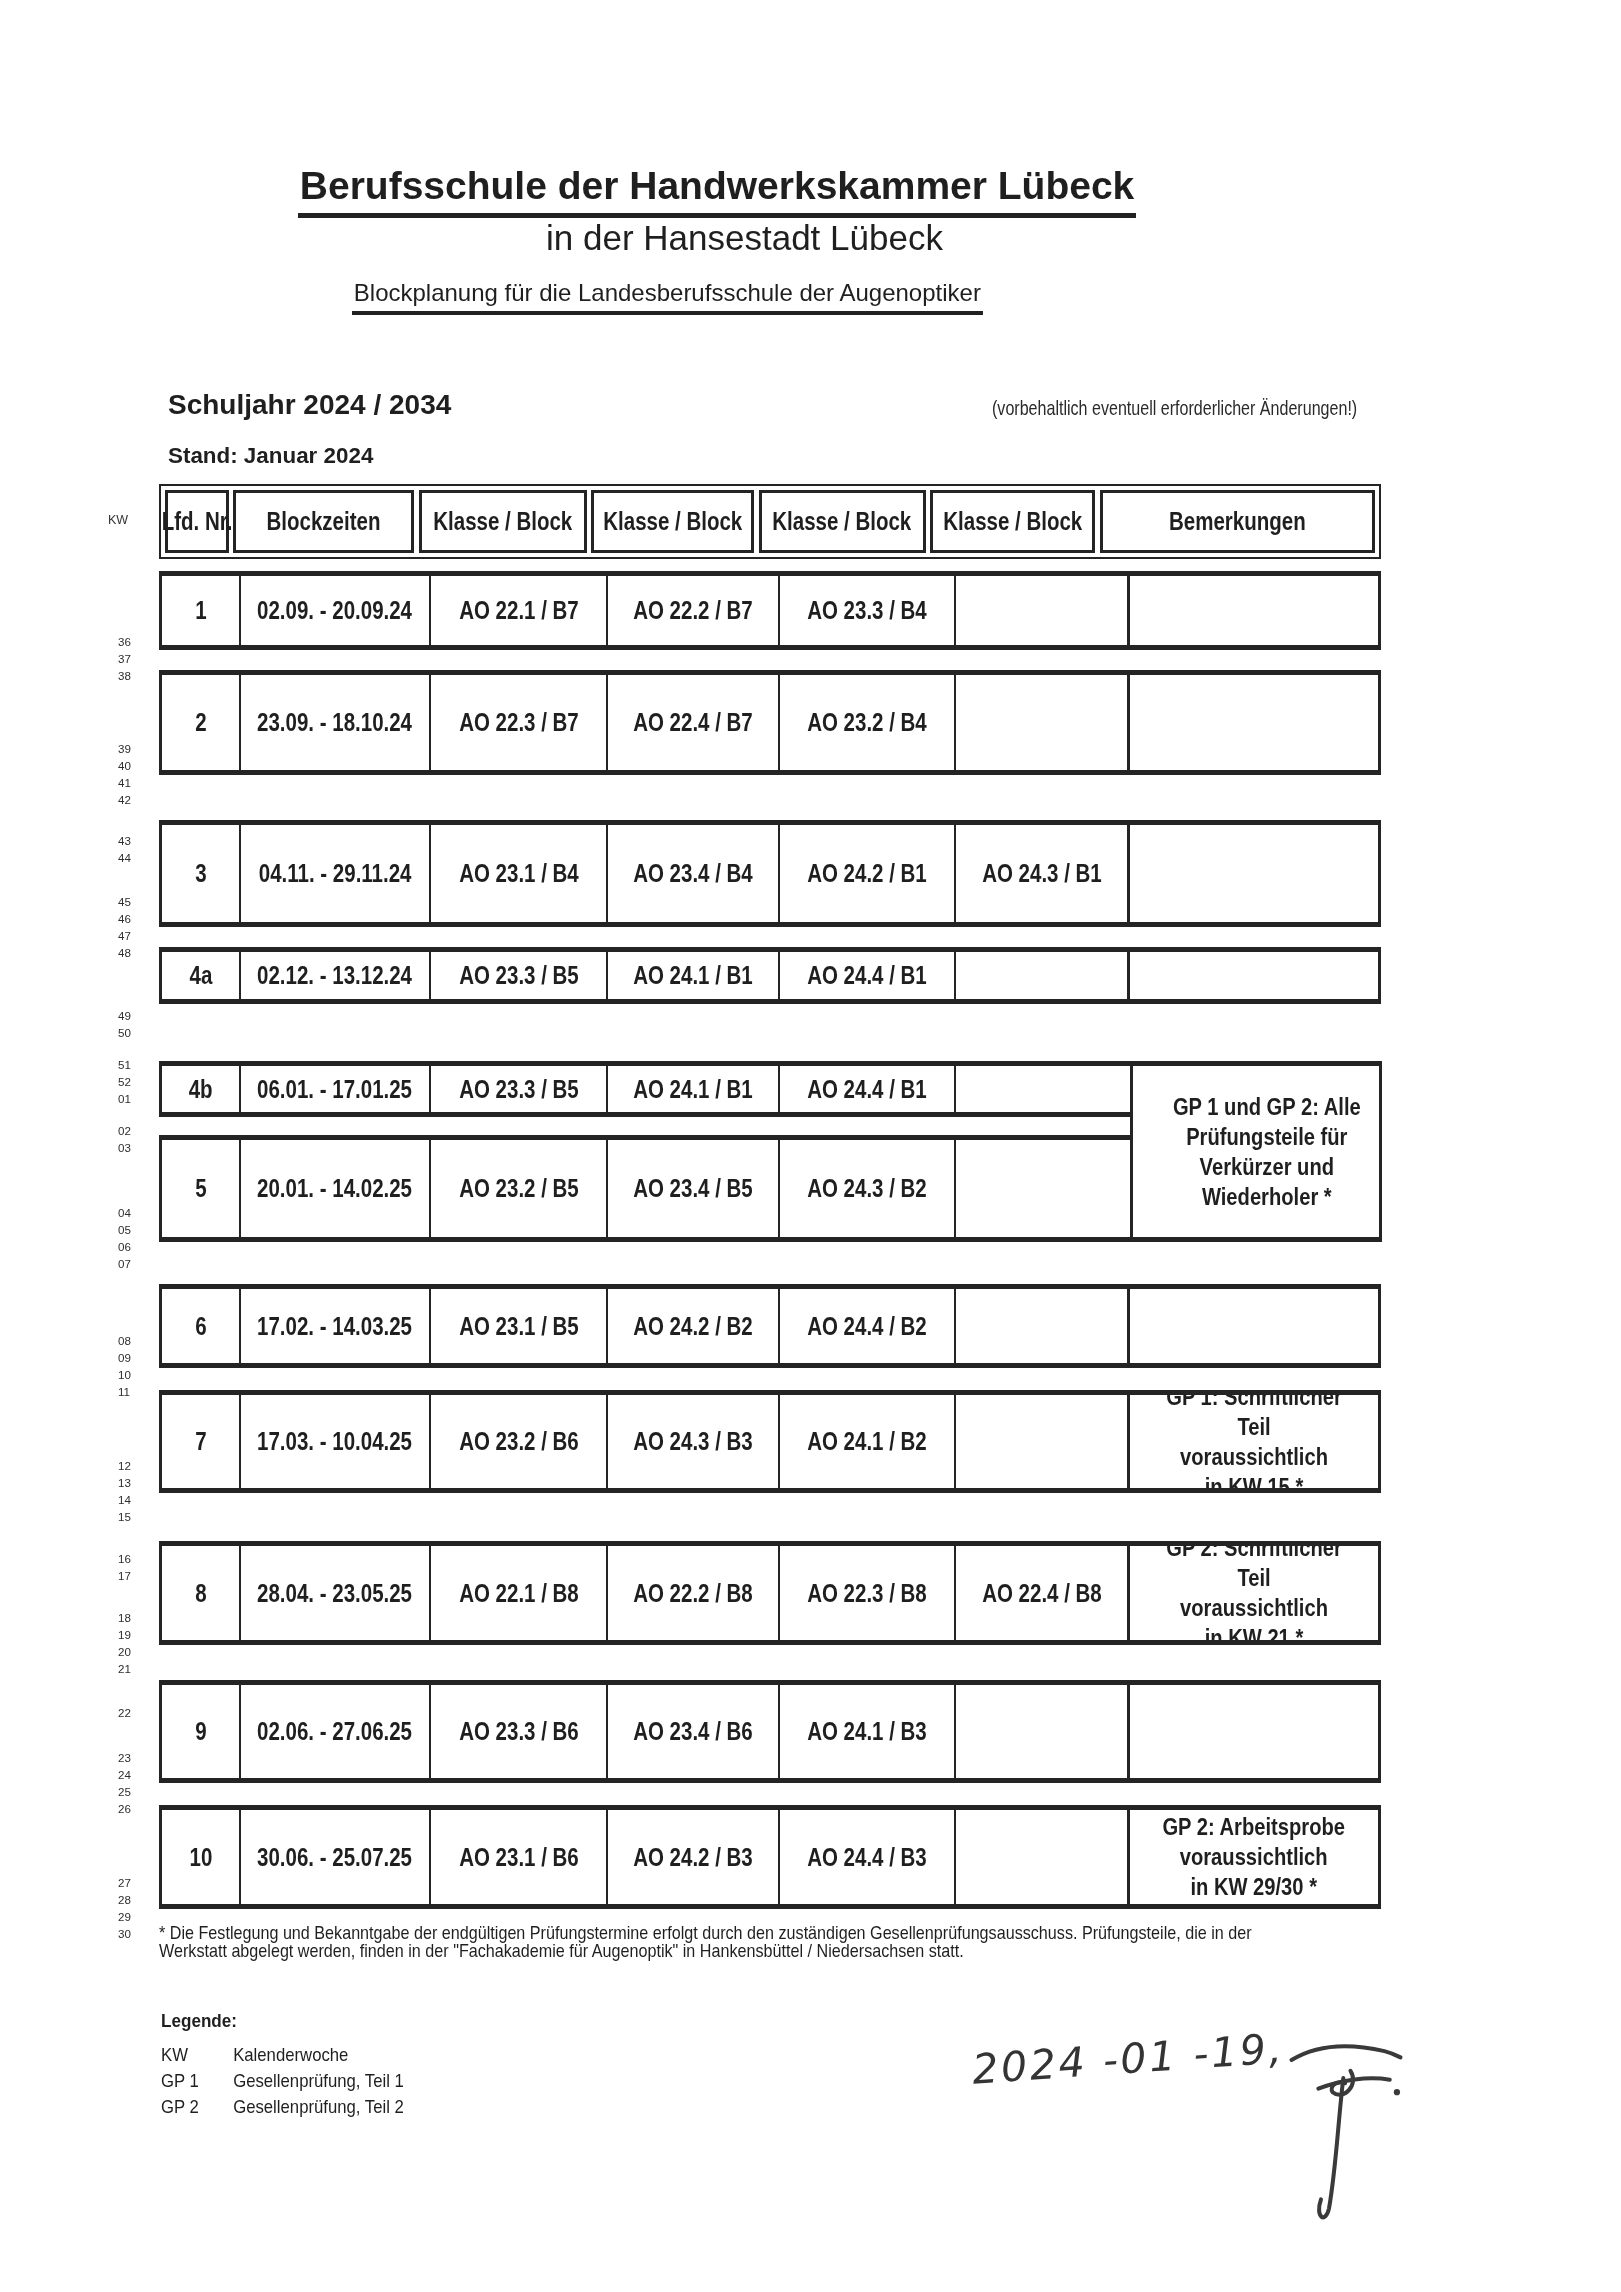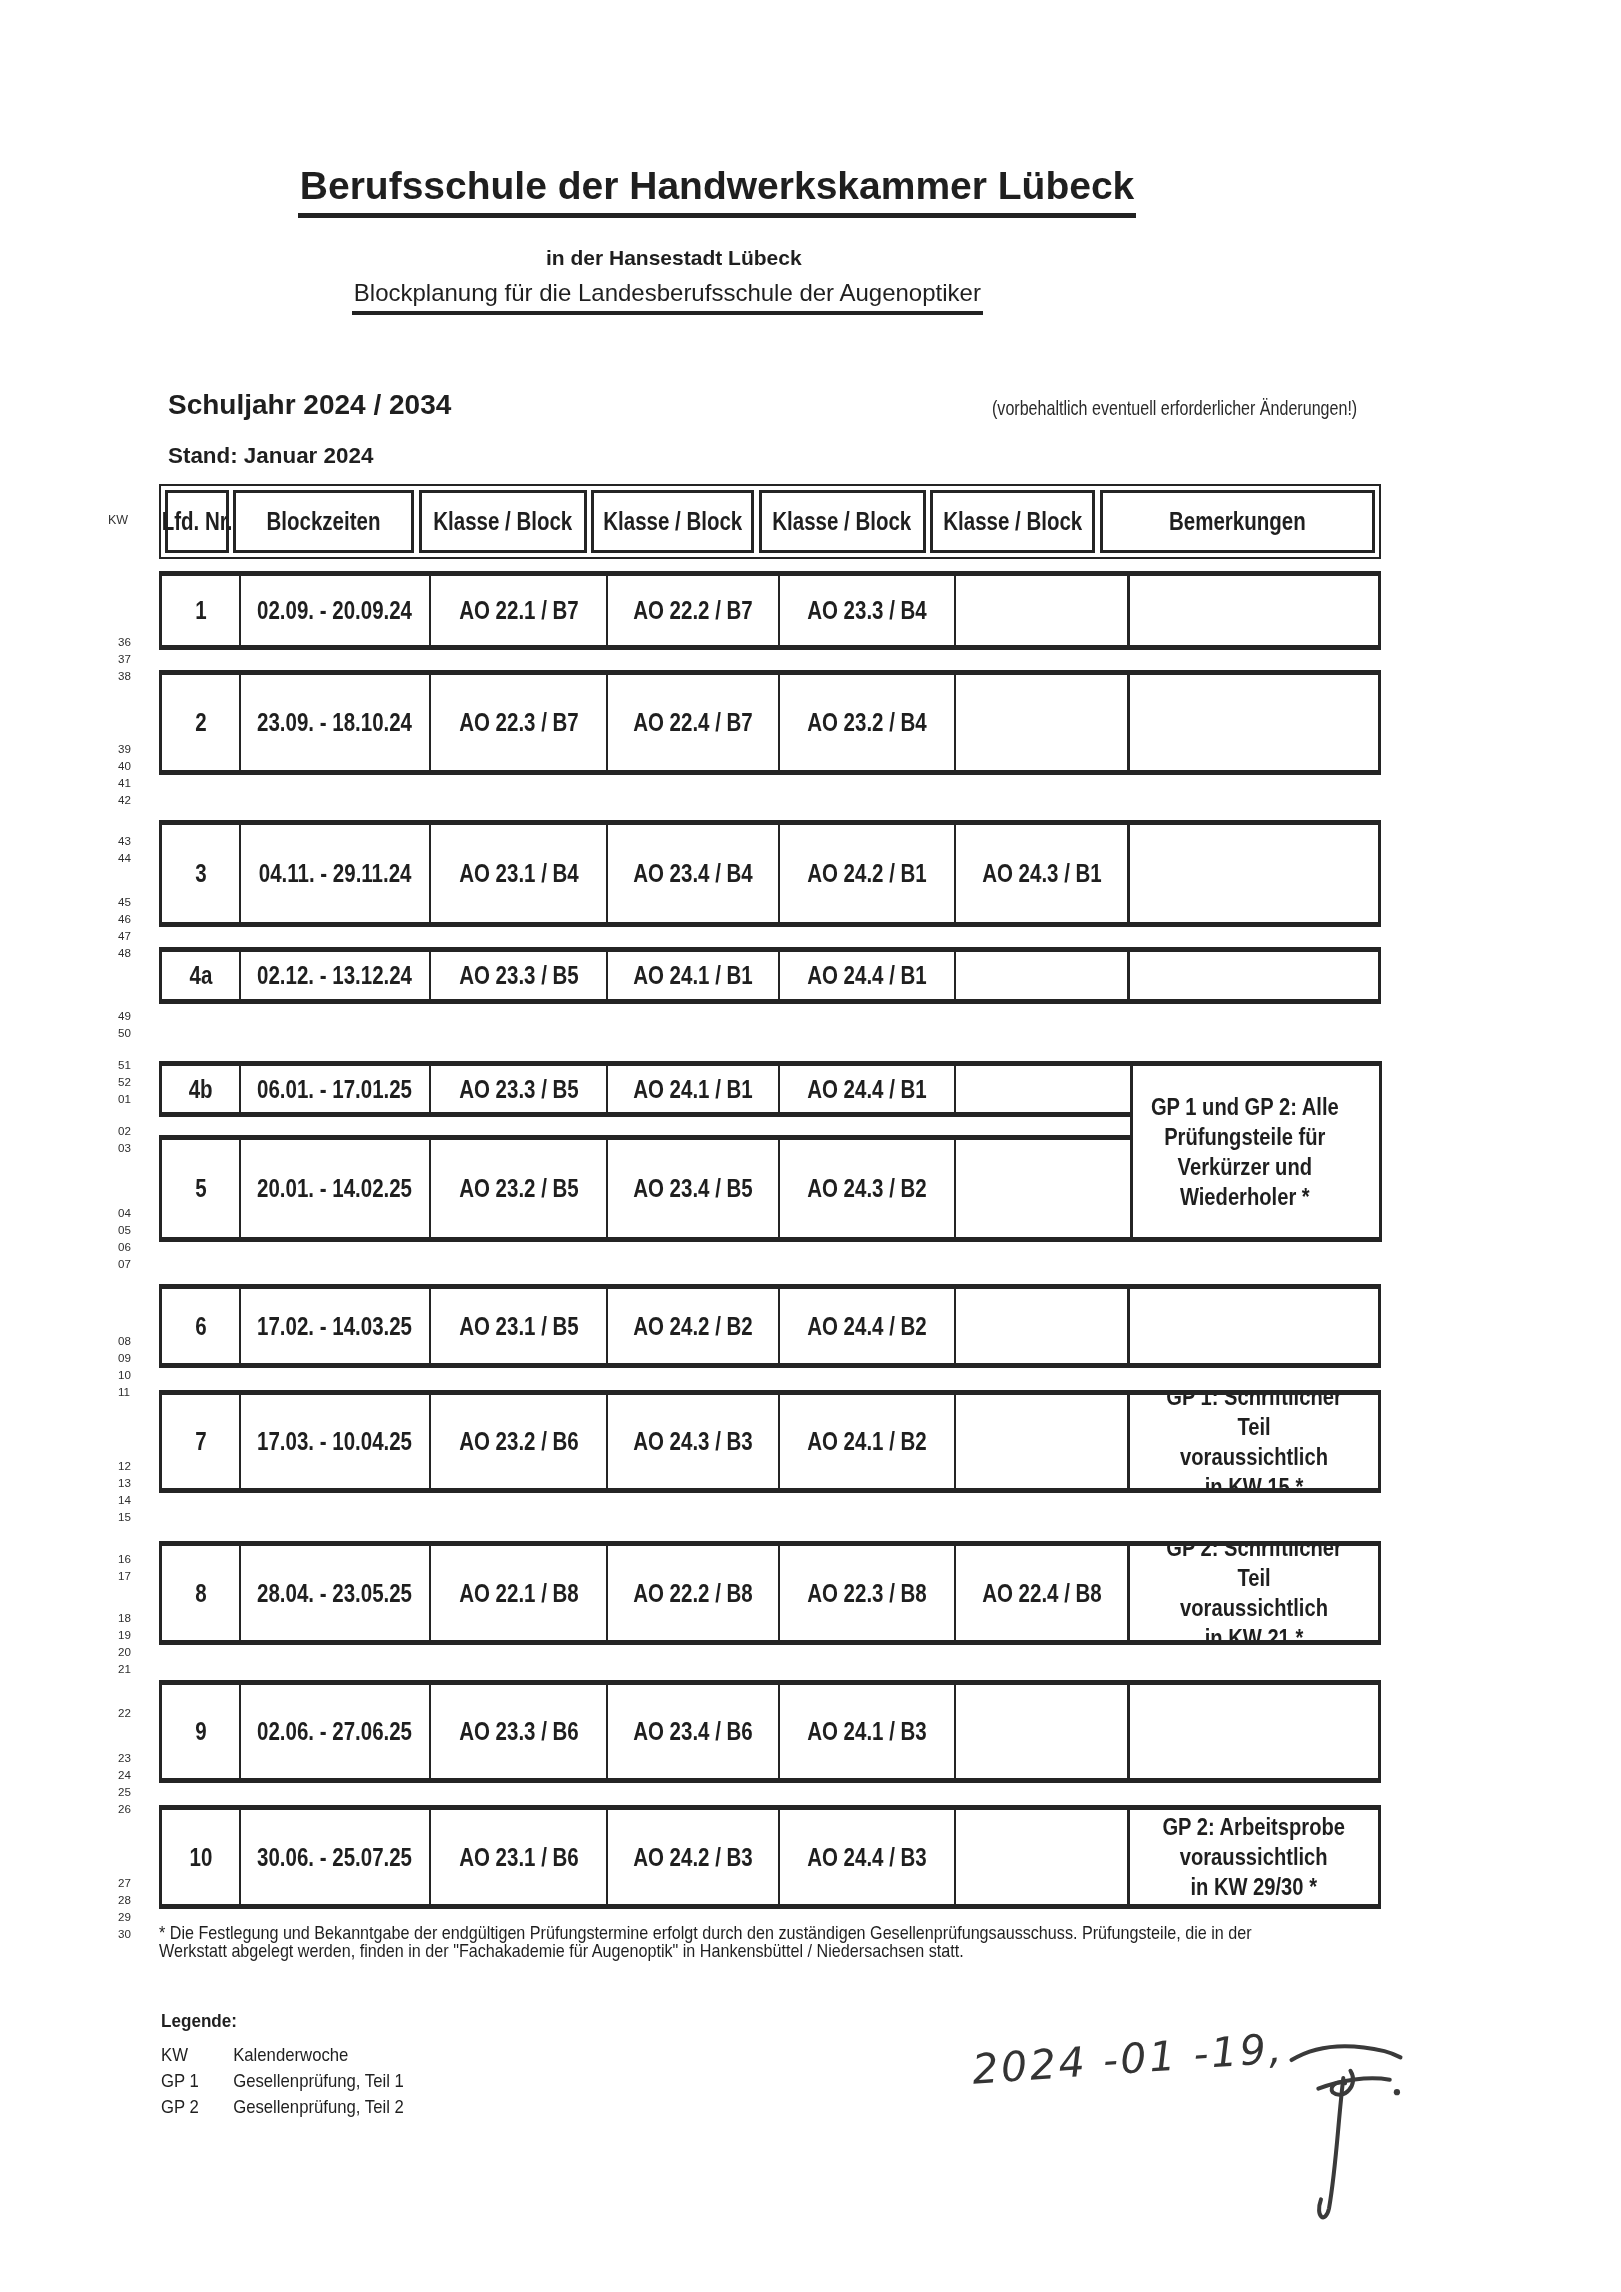--- a/index.html
+++ b/index.html
@@ -3,21 +3,21 @@
 <meta charset="utf-8">
 <style>
   html,body{margin:0;padding:0;}
   body{
     width:1621px;height:2293px;position:relative;background:#ffffff;
     font-family:"Liberation Sans", sans-serif;color:#1f1f1f;overflow:hidden;
   }
   .abs{position:absolute;}
   
   .h1{left:298px;top:164px;font-size:39px;font-weight:bold;border-bottom:5.4px solid #222;padding:0 1.8px 4.5px 1.8px;}
-  .h2{left:546px;top:218px;font-size:21px;font-weight:bold;margin-top:28px;}
+  .h2{left:546px;top:218px;font-size:35px;font-weight:normal;}
   .h3{left:352px;top:279px;font-size:24px;font-weight:normal;border-bottom:4.5px solid #222;padding:0 1.8px 3.6px 1.8px;}
   .schuljahr{left:168px;top:389px;font-size:28px;font-weight:bold;}
   .disclaimer{left:992px;top:396px;font-size:20.6px;transform:scaleX(0.78);transform-origin:left top;white-space:nowrap;color:#2a2a2a;}
   .stand{left:168px;top:443px;font-size:22.4px;font-weight:bold;}
   
   .kw-label{left:108px;top:513px;font-size:12.5px;color:#333;}
   .thead{left:159px;top:484px;width:1222px;height:75px;border:2.7px solid #242424;box-sizing:border-box;
          display:flex;gap:4.5px;padding:3.6px;}
   .th{border:3.6px solid #242424;box-sizing:border-box;display:flex;align-items:center;justify-content:center;
       font-weight:bold;font-size:25px;}
@@ -30,21 +30,21 @@
   .cell{box-sizing:border-box;border-right:2.7px solid #242424;display:flex;align-items:center;justify-content:center;
         font-weight:bold;font-size:25px;overflow:hidden;}
   .cell span{display:inline-block;transform:scaleX(0.82);white-space:nowrap;}
   .c-nr{width:79px}.c-zeit{width:190px}.c-k1{width:177px}.c-k2{width:172px}.c-k3{width:176px}
   .c-k4{width:174px;border-right-width:3.6px;}
   .row-short .c-k4{border-right:none;}
   .c-bem{flex:1;border-right:none;}
   .c-bem span{white-space:pre-line;transform:scaleX(0.84);text-align:center;line-height:30px;font-size:24px;}
   
   .span-remark{left:1130px;top:1061px;width:252px;height:181px;border:3.6px solid #242424;border-top-width:5.4px;border-bottom-width:5.4px;
-        box-sizing:border-box;display:flex;align-items:center;justify-content:flex-start;background:#fff;}
+        box-sizing:border-box;display:flex;align-items:center;justify-content:flex-end;background:#fff;}
   .span-remark span{display:inline-block;transform:scaleX(0.84);white-space:pre-line;text-align:center;
         font-weight:bold;font-size:24px;line-height:30px;}
   
   .kw{position:absolute;left:118px;width:41px;font-size:11.6px;line-height:17px;color:#2e2e2e;white-space:pre-line;margin-top:47px;}
   
   .footnote{left:159px;top:1924px;width:1343px;}
   .footnote span{display:inline-block;transform:scaleX(0.85);transform-origin:left top;font-size:19px;line-height:18px;white-space:pre-line;}
   .legend-title{left:161px;top:2010px;font-size:19px;font-weight:bold;transform:scaleX(0.9);transform-origin:left top;}
   .legend-item{position:absolute;left:161px;display:flex;transform:scaleX(0.88);transform-origin:left top;font-size:19px;}
   .legend-abbr{width:82px;}

